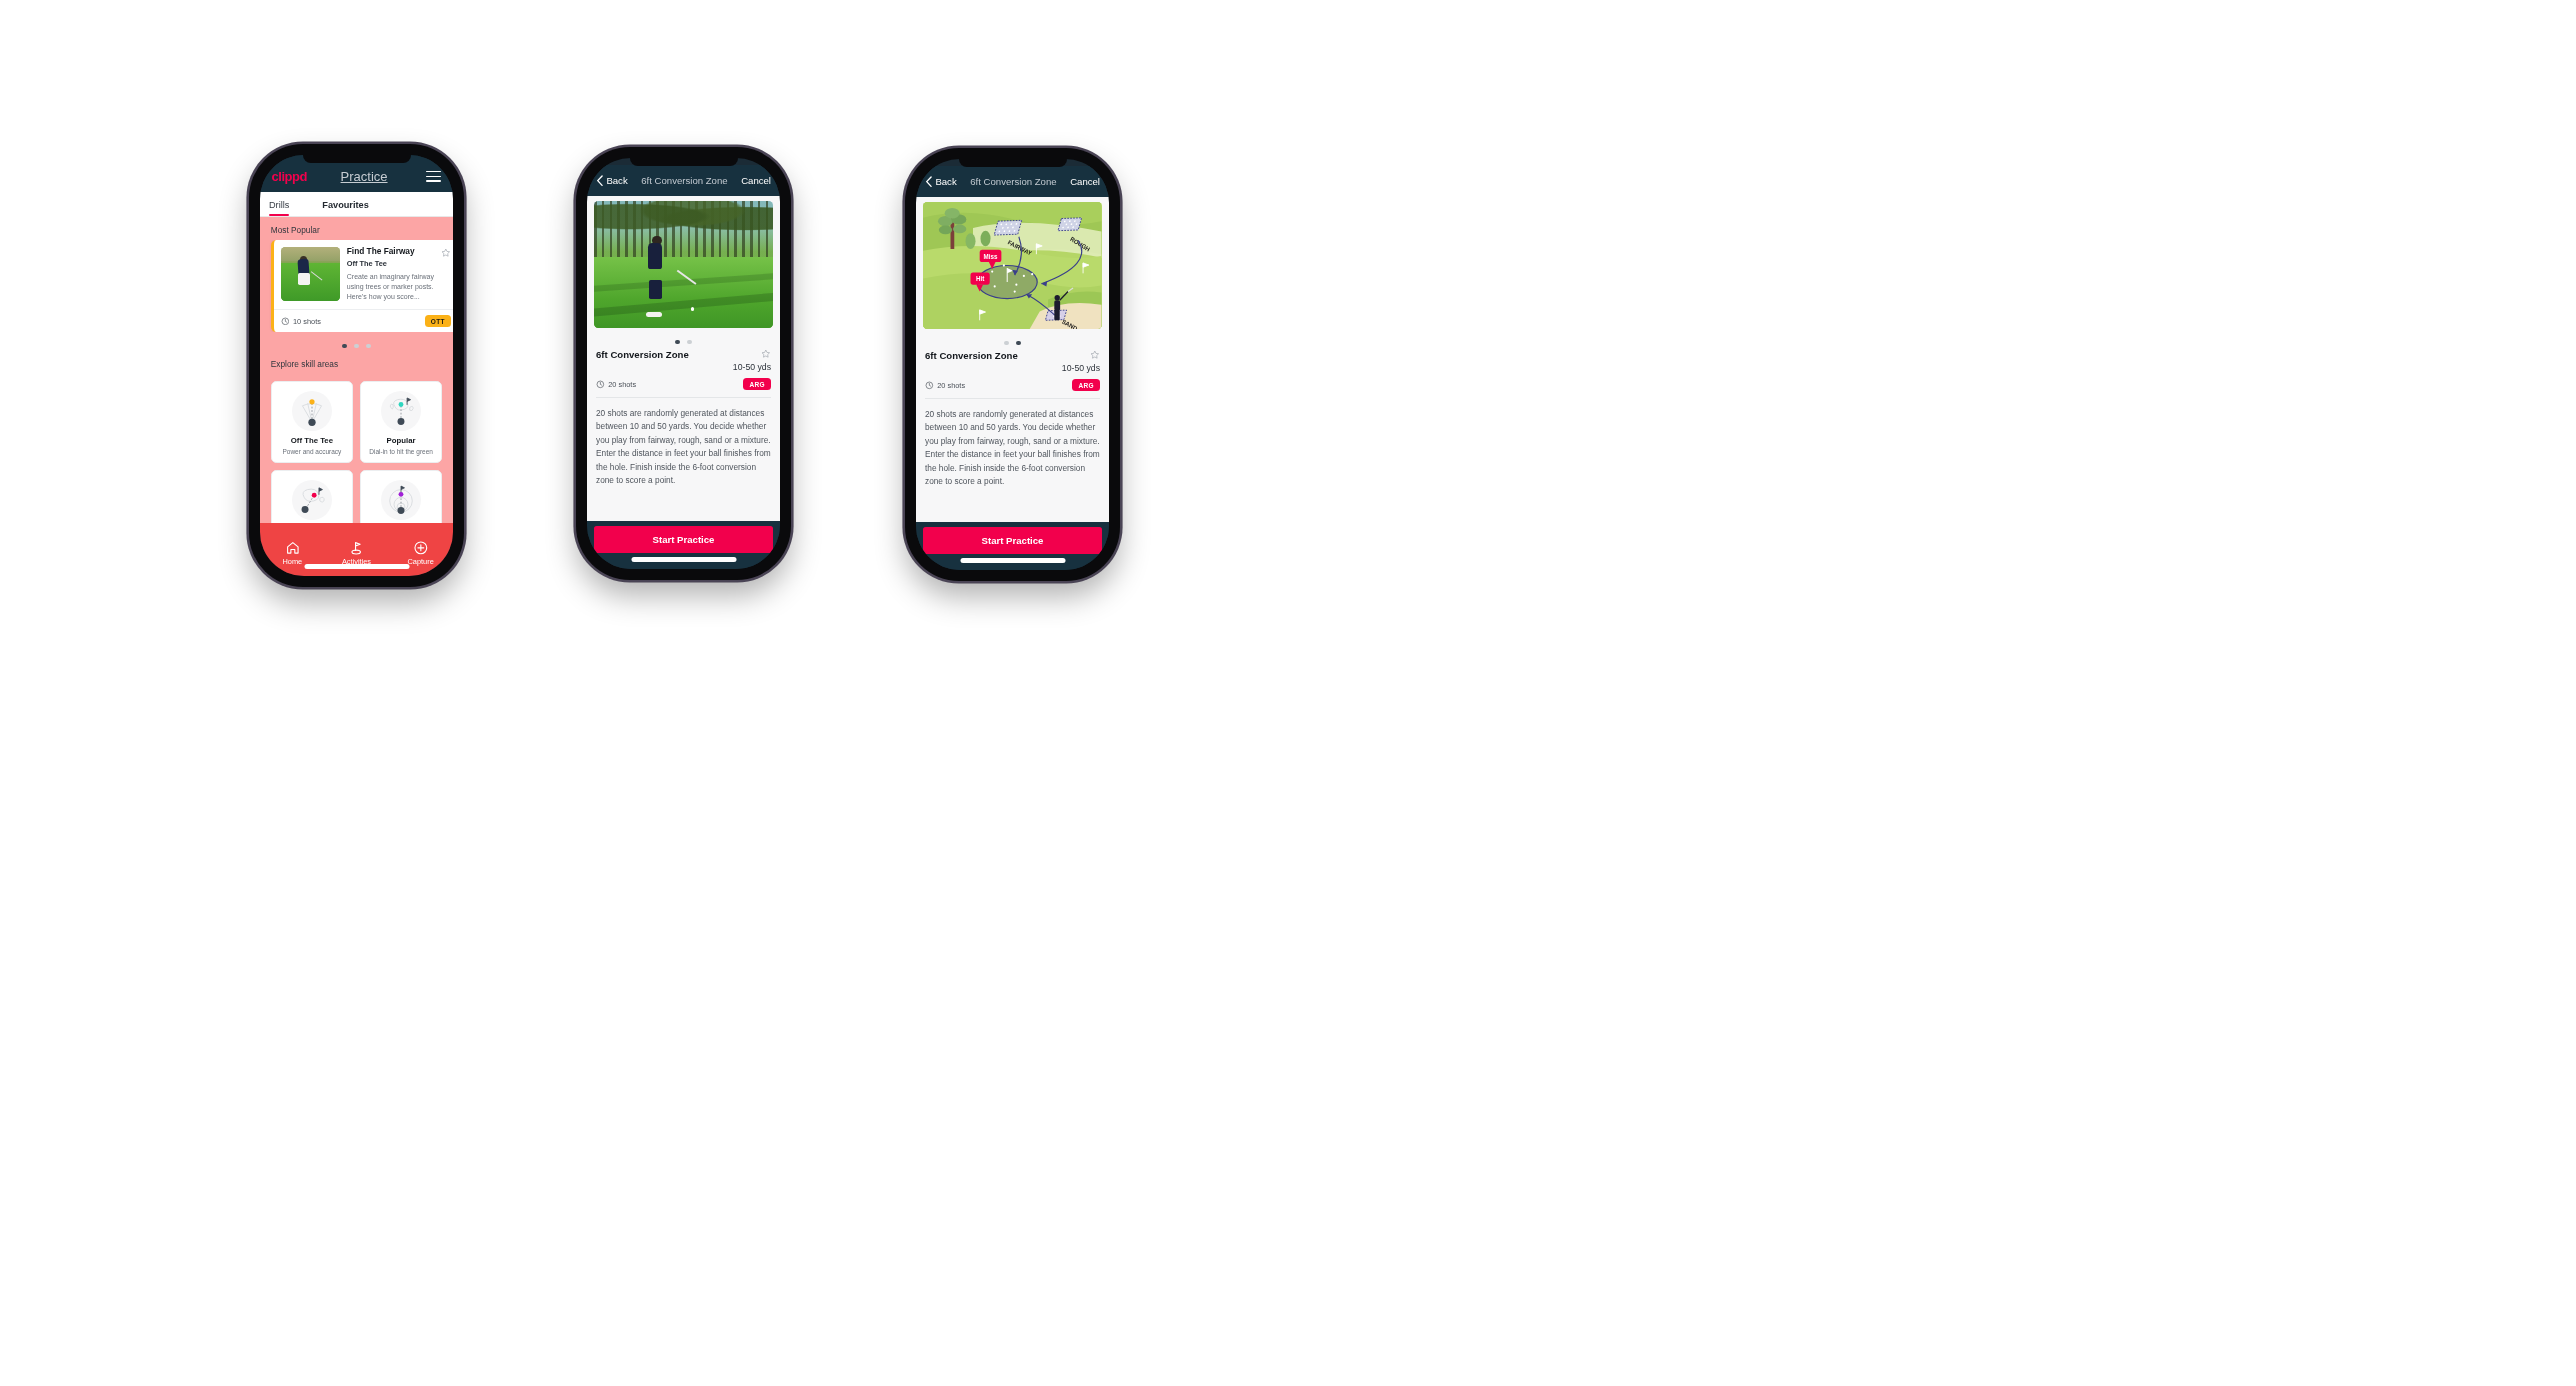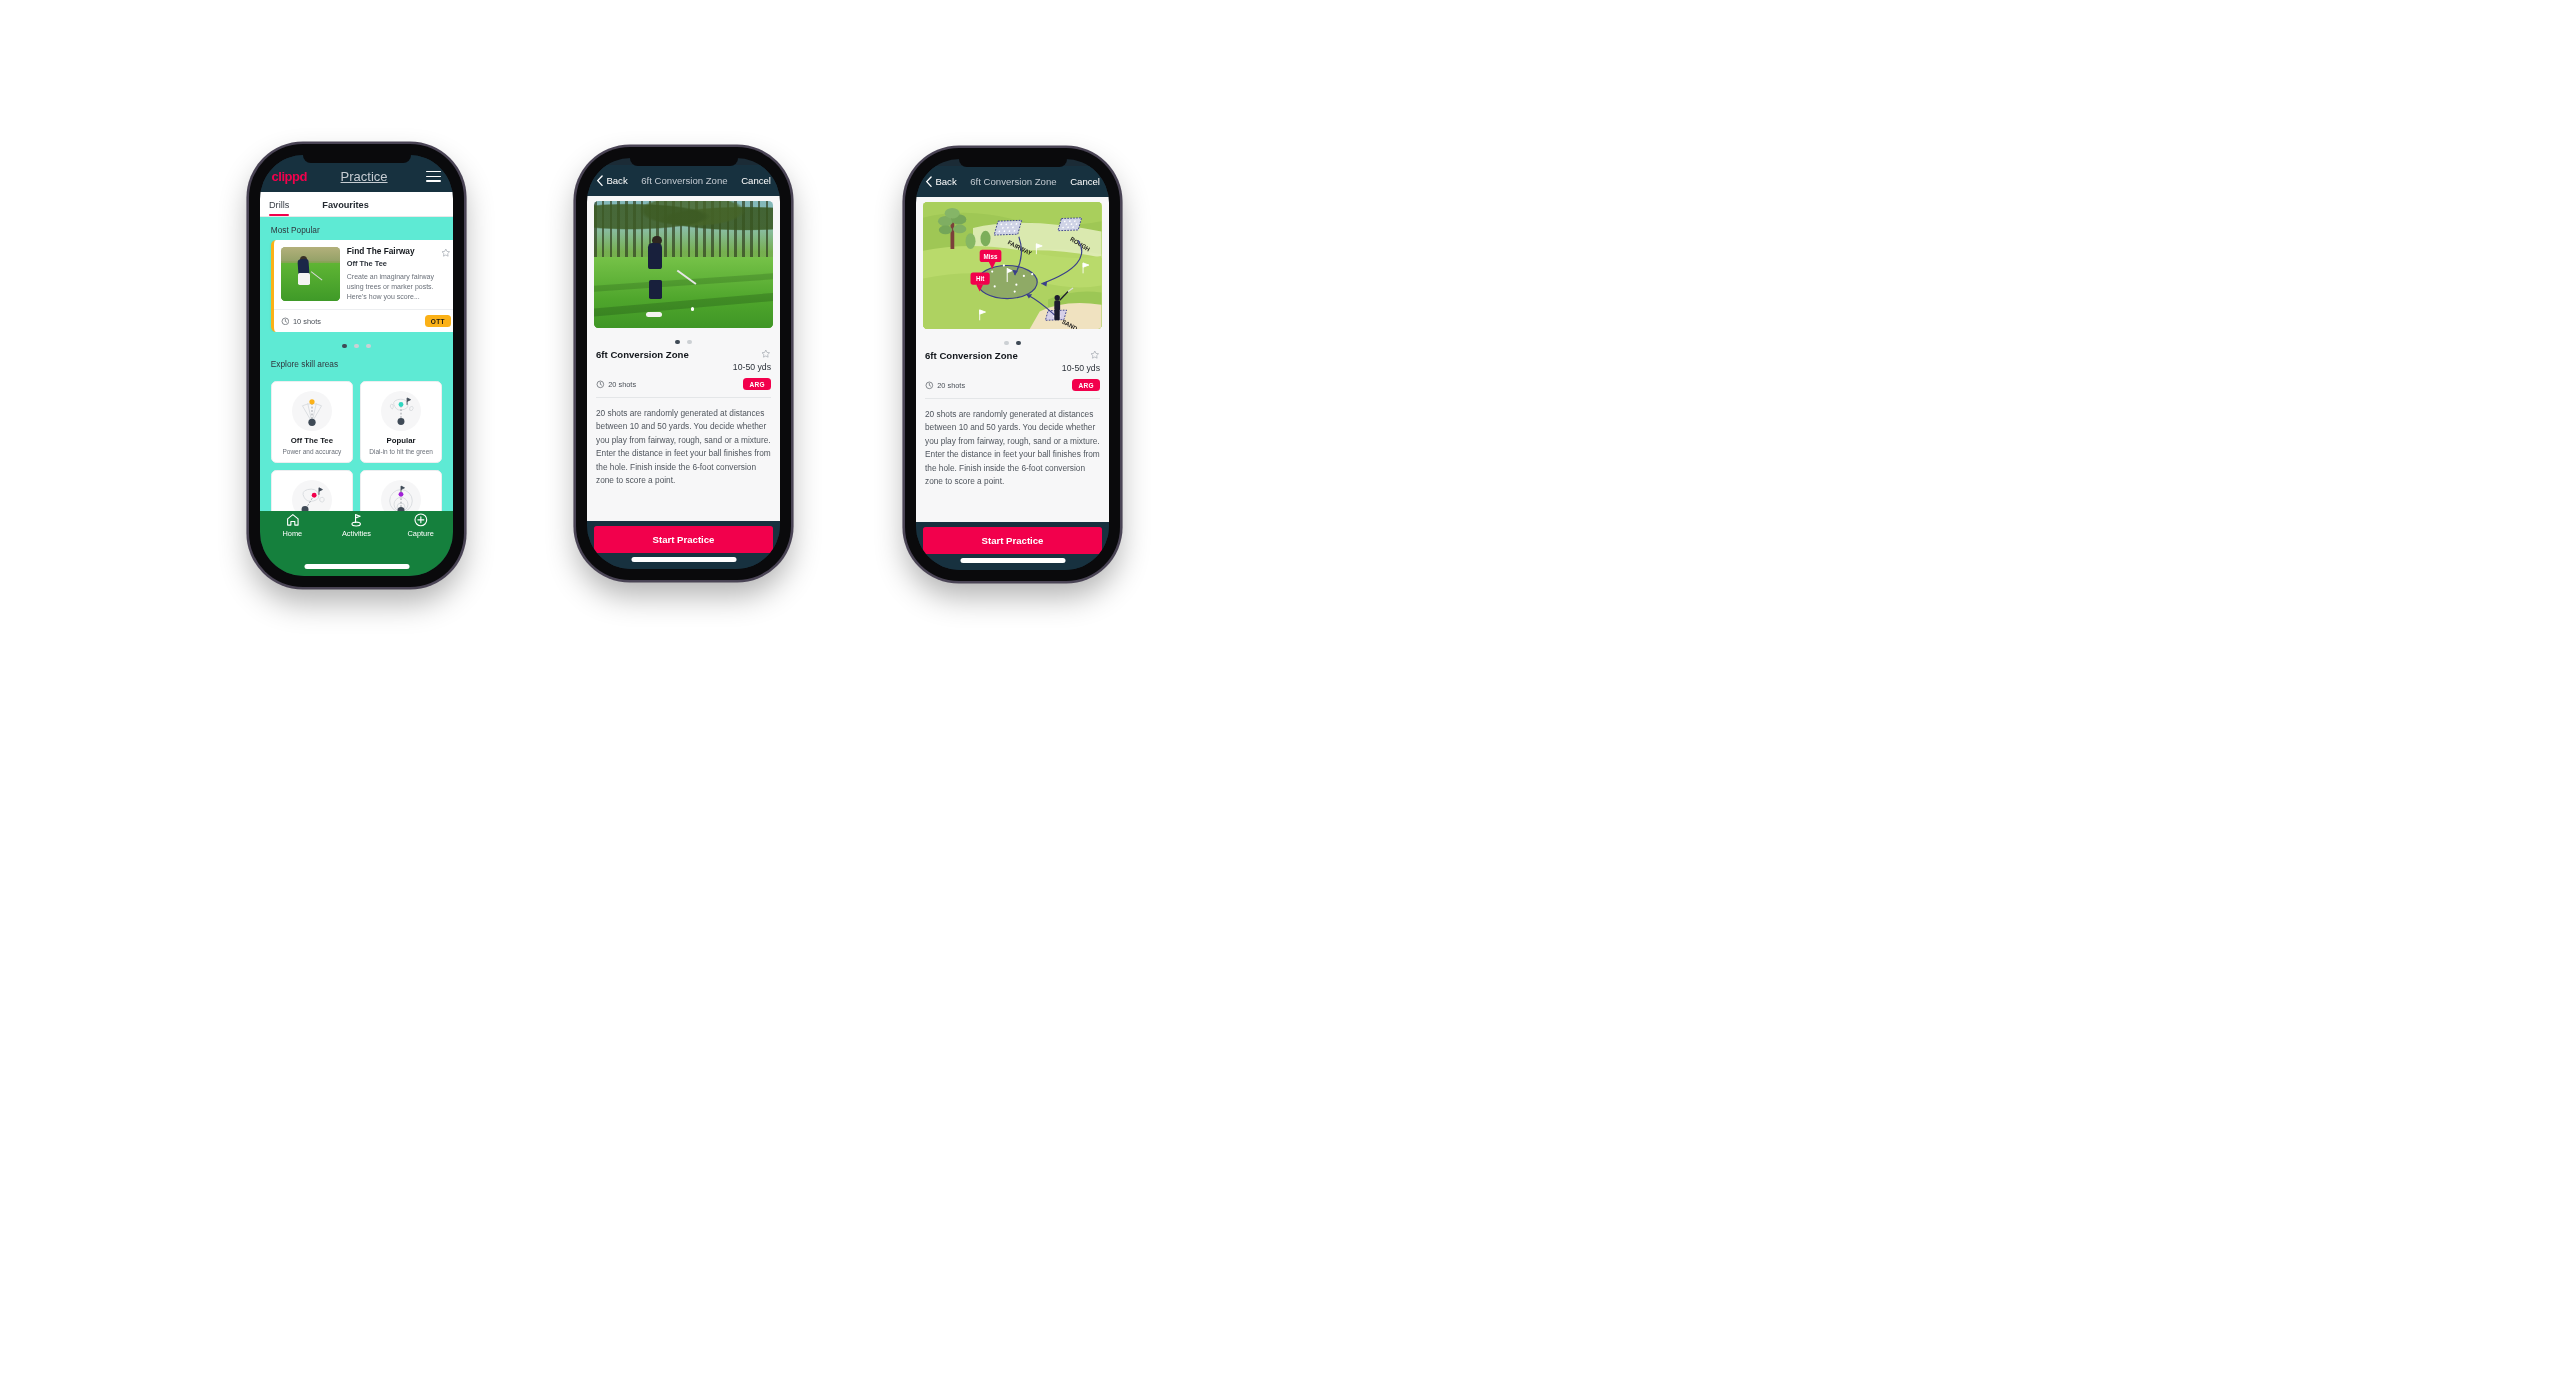--- a/index.html
+++ b/index.html
@@ -81,21 +81,21 @@
   }
   .tab.active { color: #3b4149; font-weight: 400; }
   .tab.active::after {
     content: ""; position: absolute; left: 0; right: 9.6px; bottom: 0;
     height: 2.2px; background: #f2004c; border-radius: 1.7px;
   }
   .tab:nth-child(2) { padding-left: 11.3px; font-weight: 700; color: #242a31; }
 
   
   .p1-body {
-    flex: 1; background: #5eead4; overflow: hidden;
+    flex: 1; background: #fca5a5; overflow: hidden;
     padding: 0 0 17px 0; position: relative;
   }
   .section-label {
     font-size: 8.3px; color: #30363d; padding: 7.8px 10.5px 5.2px 10.5px;
   }
   .carousel { display: flex; gap: 7px; padding-left: 10.5px; overflow: hidden; }
   .drill-card {
     flex: 0 0 187px; background: #ffffff;
     border-radius: 5.2px; overflow: hidden;
     border-left: 3.1px solid #fbb117;
@@ -156,23 +156,23 @@
   }
   .skill-ico {
     width: 40px; height: 40px; margin: 0 auto 5.2px auto; border-radius: 50%;
     background: #f6f6f7; position: relative;
   }
   .skill-name { font-size: 7.8px; font-weight: 700; color: #13171c; }
   .skill-desc { font-size: 6.5px; color: #6a7079; margin-top: 2.2px; }
 
   
   .bottomnav {
-    height: 65px; background: #15803d;
+    height: 53px; background: #ef4444;
     display: flex; align-items: flex-start; justify-content: space-around;
-    padding-top: 1px; flex: 0 0 auto;
+    padding-top: 17px; flex: 0 0 auto;
   }
   .navitem { text-align: center; width: 56px; cursor: pointer; }
   .navitem .lbl { font-size: 7.4px; color: #ffffff; margin-top: 1.7px; display: block; }
   .navitem svg { display: block; margin: 0 auto; }
 
   
   .detailbar {
     height: 31px; background: #17313f;
     display: flex; align-items: center; padding: 0 8.7px;
     flex: 0 0 auto; margin-top: 7px;

